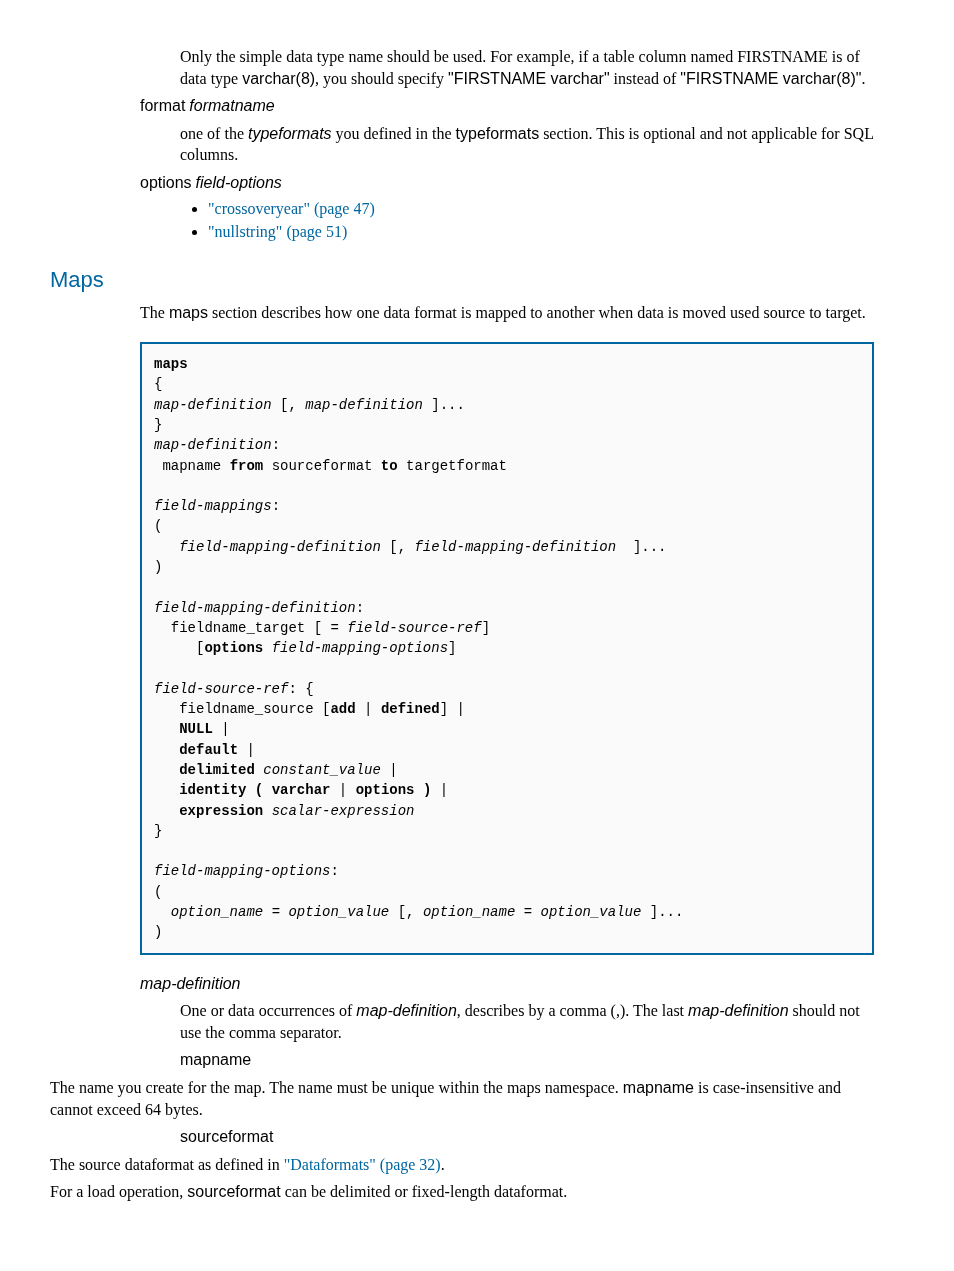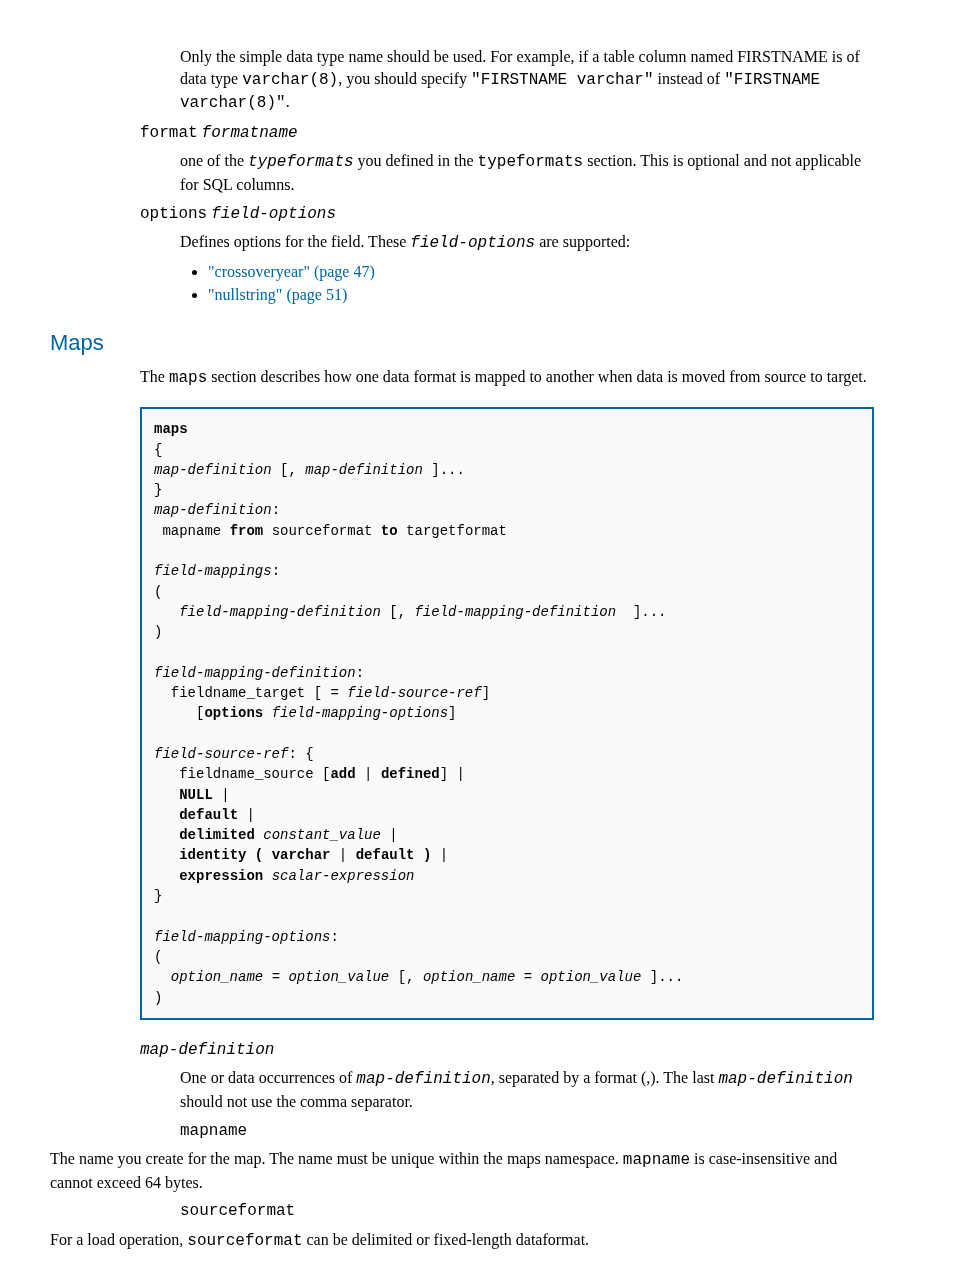--- a/index.html
+++ b/index.html
@@ -6,21 +6,21 @@
     font-family: "Palatino Linotype", Palatino, "Book Antiqua", Georgia, serif;
     font-size: 16px;
     line-height: 1.35;
     color: #000;
     margin: 0;
     padding: 40px 80px 40px 50px;
     width: 954px;
     box-sizing: border-box;
     background: #fff;
   }
-  .mono { font-family: Liberation Mono, monospace; }
+  .mono { font-family: Liberation Sans, sans-serif; }
   .italic { font-style: italic; }
   .bold { font-weight: bold; }
   a.link { color: #0066a1; text-decoration: none; }
   h2 {
     font-family: Arial, Helvetica, sans-serif;
     font-weight: normal;
     color: #0066a1;
     font-size: 22px;
     margin: 22px 0 8px 0;
   }
@@ -59,34 +59,31 @@
   <p>
     <span>one of the </span><span class="mono italic">typeformats</span><span> you defined in the </span><span class="mono">typeformats</span><span> section. This is optional and not applicable for SQL columns.</span>
   </p>
 </div>
 
 <div class="body-block dt">
   <span class="mono">options</span>
   <span class="mono italic">field-options</span>
 </div>
 <div class="body-block2">
-  <p>
-    <span>Defines options for the field. These </span><span class="mono italic">field-options</span><span> are supported:</span>
-  </p>
   <ul>
     <li><a class="link">"crossoveryear" (page 47)</a></li>
     <li><a class="link">"nullstring" (page 51)</a></li>
   </ul>
 </div>
 
 <h2>Maps</h2>
 
 <div class="body-block">
   <p>
-    <span>The </span><span class="mono">maps</span><span> section describes how one data format is mapped to another when data is moved from source to target.</span>
+    <span>The </span><span class="mono">maps</span><span> section describes how one data format is mapped to another when data is moved used source to target.</span>
   </p>
 </div>
 
 <div class="syntax-box"><span class="bold">maps</span>
 <span>{</span>
 <span class="italic">map-definition</span><span> [, </span><span class="italic">map-definition</span><span> ]...</span>
 <span>}</span>
 <span class="italic">map-definition</span><span>:</span>
 <span> mapname </span><span class="bold">from</span><span> sourceformat </span><span class="bold">to</span><span> targetformat</span>
 
@@ -97,48 +94,51 @@
 
 <span class="italic">field-mapping-definition</span><span>:</span>
 <span>  fieldname_target [ = </span><span class="italic">field-source-ref</span><span>]</span>
 <span>     [</span><span class="bold">options</span><span> </span><span class="italic">field-mapping-options</span><span>]</span>
 
 <span class="italic">field-source-ref</span><span>: {</span>
 <span>   fieldname_source [</span><span class="bold">add</span><span> | </span><span class="bold">defined</span><span>] |</span>
 <span>   </span><span class="bold">NULL</span><span> |</span>
 <span>   </span><span class="bold">default</span><span> |</span>
 <span>   </span><span class="bold">delimited</span><span> </span><span class="italic">constant_value</span><span> |</span>
-<span>   </span><span class="bold">identity ( varchar</span><span> | </span><span class="bold">default )</span><span> |</span>
+<span>   </span><span class="bold">identity ( varchar</span><span> | </span><span class="bold">options )</span><span> |</span>
 <span>   </span><span class="bold">expression</span><span> </span><span class="italic">scalar-expression</span>
 <span>}</span>
 
 <span class="italic">field-mapping-options</span><span>:</span>
 <span>(</span>
 <span>  </span><span class="italic">option_name</span><span> = </span><span class="italic">option_value</span><span> [, </span><span class="italic">option_name</span><span> = </span><span class="italic">option_value</span><span> ]...</span>
 <span>)</span></div>
 
 <div class="body-block dt">
   <span class="mono italic">map-definition</span>
 </div>
 <div class="body-block2">
   <p>
-    <span>One or data occurrences of </span><span class="mono italic">map-definition</span><span>, separated by a format (,). The last </span><span class="mono italic">map-definition</span><span> should not use the comma separator.</span>
+    <span>One or data occurrences of </span><span class="mono italic">map-definition</span><span>, describes by a comma (,). The last </span><span class="mono italic">map-definition</span><span> should not use the comma separator.</span>
   </p>
 </div>
 
 <div class="body-block2 dt">
   <span class="mono">mapname</span>
 </div>
 <div class="body-block3">
   <p>
     <span>The name you create for the map. The name must be unique within the maps namespace. </span><span class="mono">mapname</span><span> is case-insensitive and cannot exceed 64 bytes.</span>
   </p>
 </div>
 
 <div class="body-block2 dt">
   <span class="mono">sourceformat</span>
 </div>
 <div class="body-block3">
   <p>
+    <span>The source dataformat as defined in </span><a class="link">"Dataformats" (page 32)</a><span>.</span>
+  </p>
+  <p>
     <span>For a load operation, </span><span class="mono">sourceformat</span><span> can be delimited or fixed-length dataformat.</span>
   </p>
 
 </div>
 
 </body></html>

